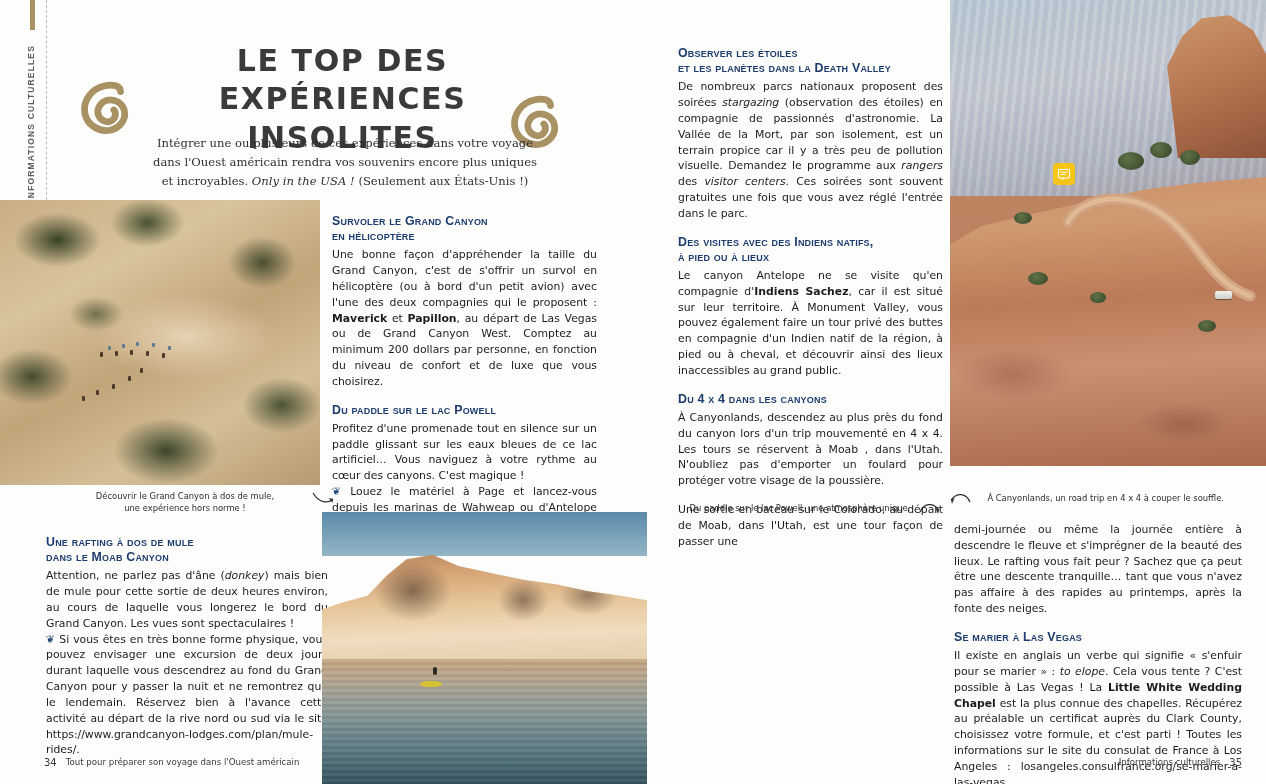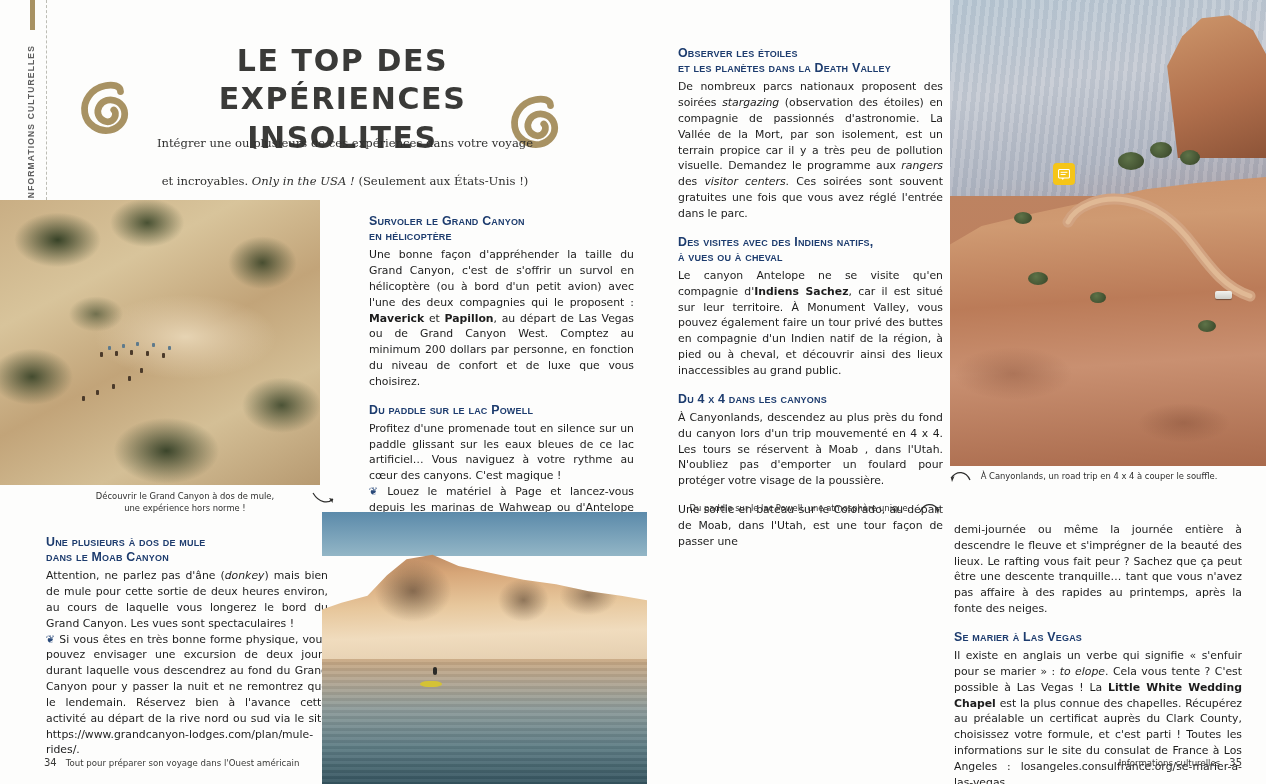--- a/index.html
+++ b/index.html
@@ -94,21 +94,21 @@
     text-align: justify;
     hyphens: auto;
   }
   .body-txt b { font-weight: bold; }
   .body-txt i { font-style: italic; }
   .blk { margin-bottom: 13px; }
   .leaf { color: #2a4a7a; font-weight: bold; }
 
   
   .col { position: absolute; }
-  #col-a-top { left: 332px; top: 214px; width: 265px; margin-left: 37px; }
+  #col-a-top { left: 332px; top: 214px; width: 265px; }
   #col-a-bot { left: 46px;  top: 535px; width: 282px; }
   #col-b-top { left: 678px; top: 46px;  width: 265px; }
   #col-c-bot { left: 954px; top: 522px; width: 288px; }
 
   
   .photo { position: absolute; overflow: hidden; }
 
   
   #photo-mule { left: 0; top: 200px; width: 320px; height: 285px;
     background:
@@ -193,29 +193,29 @@
   
   .caption {
     position: absolute;
     font-family: "DejaVu Sans", sans-serif;
     font-size: 8.4px;
     line-height: 1.42;
     color: #2d2d2c;
   }
   #cap-mule  { left: 60px; top: 491px; width: 250px; text-align: center; }
   #cap-powell{ left: 660px; top: 503px; width: 280px; text-align: center; }
-  #cap-road  { left: 974px; top: 471px; width: 250px; text-align: center; }
+  #cap-road  { left: 974px; top: 493px; width: 250px; text-align: right; }
   .cap-arrow { position: absolute; width: 24px; height: 18px; }
 
   
   .footer {
     position: absolute; bottom: 16px;
     font-family: "DejaVu Sans", sans-serif;
     font-size: 8.6px; color: #3a3a38;
-    display: flex; align-items: flex-end; gap: 9px;
+    display: flex; align-items: flex-start; gap: 9px;
   }
   #footer-left  { left: 44px; }
   #footer-right { right: 24px; }
   .folio { font-size: 10px; color: #3a3a38; }
 </style>
 </head>
 <body>
 
 <div id="page">
 
@@ -232,21 +232,21 @@
     </svg>
     <svg class="spiral right" viewBox="0 0 60 60">
       <path d="M44 12 C44 6 36 4 28 6 C14 9 5 21 7 34 C9 46 21 54 33 52 C43 50 50 41 48 32
                C46 24 38 19 30 21 C23 23 19 30 21 36 C23 42 30 45 35 42 C39 39 40 34 37 31" fill="none" stroke="#a89263" stroke-width="7" stroke-linecap="round"></path>
     </svg>
     <div class="main-title">LE TOP DES EXPÉRIENCES INSOLITES</div>
   </div>
 
   <div class="intro">
     <span>Intégrer une ou plusieurs de ces expériences dans votre voyage</span><br>
-    <br>
+    <span>dans l'Ouest américain rendra vos souvenirs encore plus uniques</span><br>
     <span>et incroyables. </span><i>Only in the USA !</i><span> (Seulement aux États-Unis !)</span>
   </div>
 
   <div class="photo" id="photo-mule">
     <div class="mule-rider" style="left:108px;top:146px"></div>
     <div class="mule-dot" style="left:100px;top:152px"></div>
     <div class="mule-rider" style="left:122px;top:144px"></div>
     <div class="mule-dot" style="left:115px;top:151px"></div>
     <div class="mule-rider" style="left:136px;top:142px"></div>
     <div class="mule-dot" style="left:130px;top:150px"></div>
@@ -282,41 +282,41 @@
     <span>Découvrir le Grand Canyon à dos de mule,</span><br>
     <span>une expérience hors norme !</span>
     <svg class="cap-arrow" style="left:252px;top:-1px" viewBox="0 0 24 18">
       <path d="M1 3 C7 13 16 14 21 9" fill="none" stroke="#2d2d2c" stroke-width="1.2"></path>
       <path d="M21 9 L17 8 L20.5 13 Z" fill="#2d2d2c"></path>
     </svg>
   </div>
 
   <div class="col" id="col-a-bot">
     <div class="h-sec">
-      <span>Une plusieurs à dos de mule</span><br>
+      <span>Une rafting à dos de mule</span><br>
       <span>dans le Moab Canyon</span>
     </div>
     <p class="body-txt"><span>Attention, ne parlez pas d'âne (</span><i>donkey</i><span>) mais bien de mule pour cette sortie de deux heures environ, au cours de laquelle vous longerez le bord du Grand Canyon. Les vues sont spectaculaires !</span></p>
     <p class="body-txt"><span class="leaf">❦&nbsp;</span><span>Si vous êtes en très bonne forme physique, vous pouvez envisager une excursion de deux jours durant laquelle vous descendrez au fond du Grand Canyon pour y passer la nuit et ne remontrez que le lendemain. Réservez bien à l'avance cette activité au départ de la rive nord ou sud via le site https://www.grandcanyon-lodges.com/plan/mule-rides/.</span></p>
   </div>
 
   <div class="col" id="col-b-top">
 
     <div class="blk">
       <div class="h-sec">
         <span>Observer les étoiles</span><br>
         <span>et les planètes dans la Death Valley</span>
       </div>
       <p class="body-txt"><span>De nombreux parcs nationaux proposent des soirées </span><i>stargazing</i><span> (observation des étoiles) en compagnie de passionnés d'astronomie. La Vallée de la Mort, par son isolement, est un terrain propice car il y a très peu de pollution visuelle. Demandez le programme aux </span><i>rangers</i><span> des </span><i>visitor centers</i><span>. Ces soirées sont souvent gratuites une fois que vous avez réglé l'entrée dans le parc.</span></p>
     </div>
 
     <div class="blk">
       <div class="h-sec">
         <span>Des visites avec des Indiens natifs,</span><br>
-        <span>à vues ou à cheval</span>
+        <span>à pied ou à lieux</span>
       </div>
       <p class="body-txt"><span>Le canyon Antelope ne se visite qu'en compagnie d'</span><b>Indiens Sachez</b><span>, car il est situé sur leur territoire. À Monument Valley, vous pouvez également faire un tour privé des buttes en compagnie d'un Indien natif de la région, à pied ou à cheval, et découvrir ainsi des lieux inaccessibles au grand public.</span></p>
     </div>
 
     <div class="blk">
       <div class="h-sec">Du 4 x 4 dans les canyons</div>
       <p class="body-txt">À Canyonlands, descendez au plus près du fond du canyon lors d'un trip mouvementé en 4 x 4. Les tours se réservent à Moab , dans l'Utah. N'oubliez pas d'emporter un foulard pour protéger votre visage de la poussière.</p>
     </div>
 
     <div class="blk">

